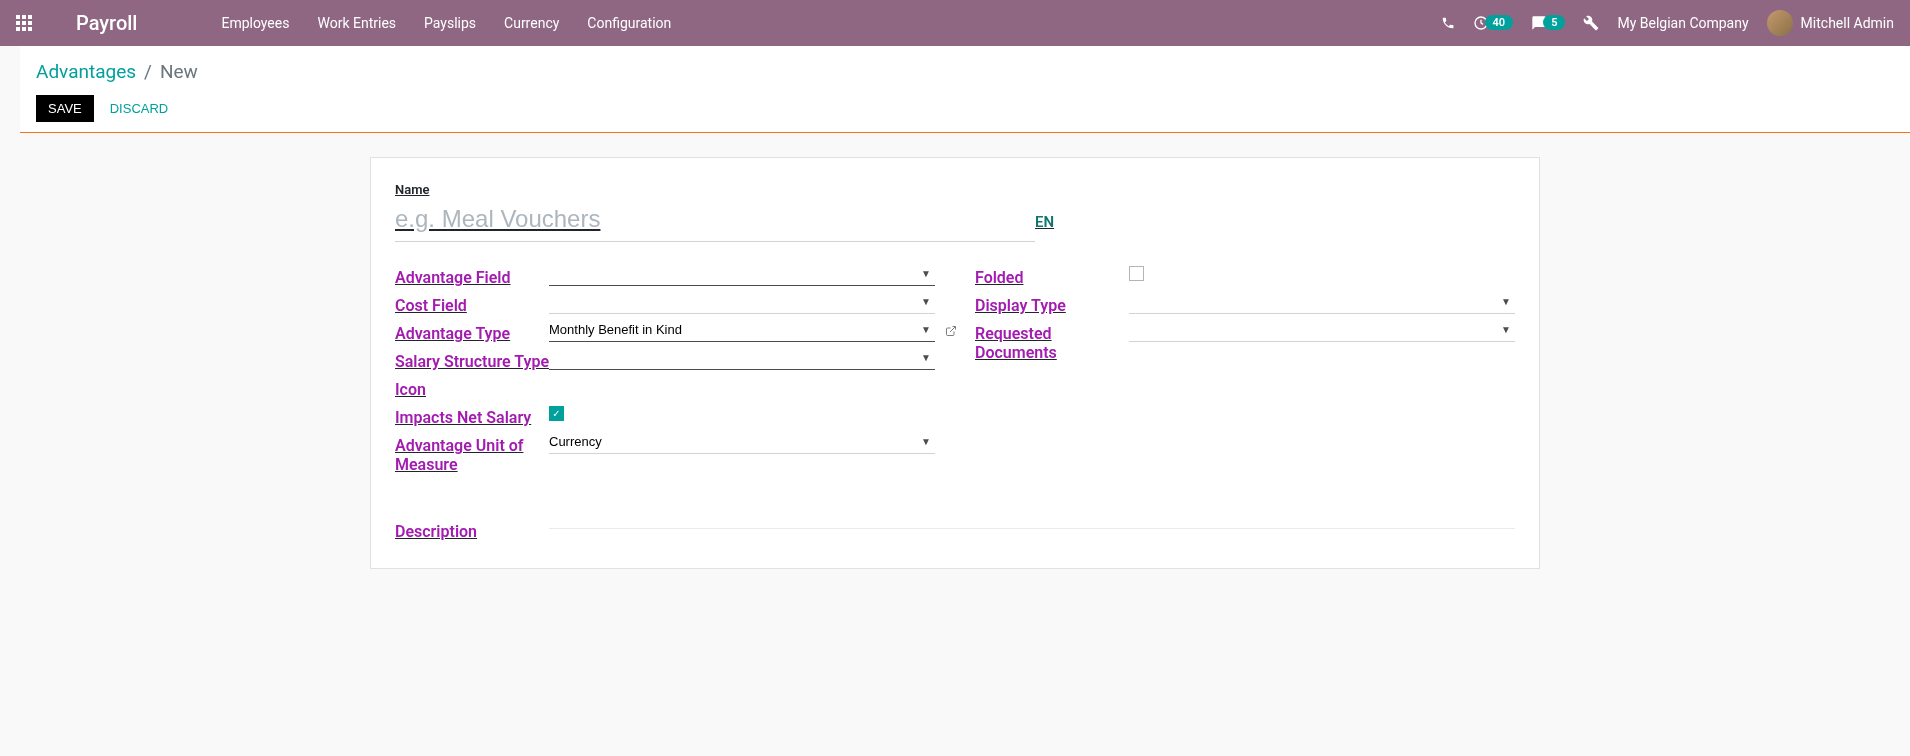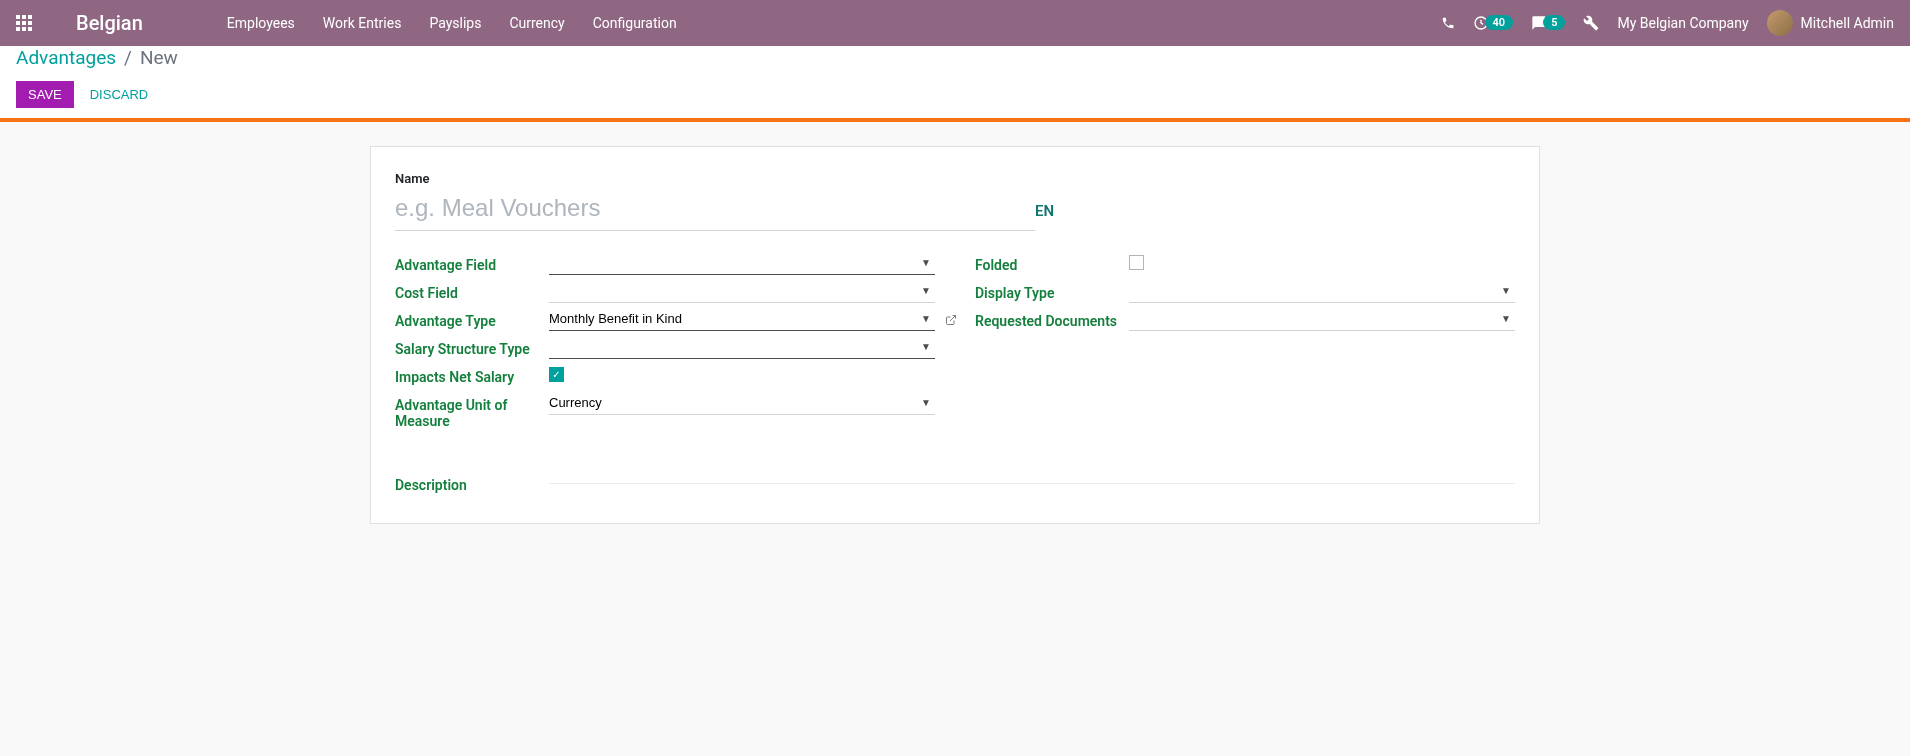--- a/index.html
+++ b/index.html
@@ -93,22 +93,23 @@
       cursor: pointer;
     }
     .avatar {
       width: 26px;
       height: 26px;
       border-radius: 50%;
       background: linear-gradient(135deg, #c49a6c 0%, #8b6f47 100%);
     }
     .control-panel {
       background: #fff;
-      border-bottom: 4px solid #f97316;
-      padding: 0 16px 10px 16px;
+      border-bottom: 1px solid #f97316;
+      padding: 14px 16px 10px 16px;
+      margin-left: 20px;
     }
     .breadcrumb {
       display: flex;
       align-items: center;
       gap: 8px;
       margin-bottom: 12px;
       font-size: 19px;
     }
     .breadcrumb-link {
       color: #00a09d;
@@ -120,21 +121,21 @@
     }
     .breadcrumb-current {
       color: #6c757d;
     }
     .cp-buttons {
       display: flex;
       gap: 12px;
       align-items: center;
     }
     .btn-primary {
-      background: #a21caf;
+      background: #000000;
       color: #fff;
       border: none;
       padding: 6px 12px;
       font-size: 13px;
       font-weight: 500;
       cursor: pointer;
       text-transform: uppercase;
     }
     .btn-discard {
       background: transparent;
@@ -149,20 +150,21 @@
     .form-sheet-bg {
       padding: 24px 0;
       display: flex;
       justify-content: center;
     }
     .form-sheet {
       background: #fff;
       border: 1px solid #dee2e6;
       width: 1170px;
       padding: 24px;
+      text-decoration: underline;
     }
     .title-section {
       margin-bottom: 20px;
     }
     .title-label {
       font-size: 13px;
       font-weight: 600;
       color: #212529;
       display: block;
       margin-bottom: 4px;
@@ -200,23 +202,23 @@
       flex: 0 0 calc(50% - 20px);
     }
     .field-row {
       display: flex;
       align-items: flex-start;
       min-height: 28px;
       padding: 2px 0;
     }
     .field-label {
       flex: 0 0 154px;
-      font-size: 14px;
+      font-size: 16px;
       font-weight: 600;
-      color: #15803d;
+      color: #a21caf;
       padding-top: 4px;
     }
     .field-widget {
       flex: 1;
       position: relative;
     }
     .o-input {
       width: 100%;
       border: none;
       border-bottom: 1px solid #4c4c4c;
@@ -277,21 +279,21 @@
       <span></span>
         <span></span>
         <span></span>
       <span></span>
         <span></span>
         <span></span>
       <span></span>
         <span></span>
         <span></span>
     </div>
-    <div class="brand">Belgian</div>
+    <div class="brand">Payroll</div>
     <div class="nav-menu">
       <a>Employees</a>
       <a>Work Entries</a>
       <a>Payslips</a>
       <a>Currency</a>
       <a>Configuration</a>
     </div>
   </div>
   <div class="navbar-right">
     <div class="nav-icon">
@@ -384,20 +386,24 @@
         </div>
 
         <div class="field-row">
           <div class="field-label">Salary Structure Type</div>
           <div class="field-widget">
             <input class="o-input" type="text" style="">
             <span class="dropdown-caret">▼</span>
           </div>
         </div>
 
+        <div class="field-row">
+          <div class="field-label">Icon</div>
+          <div class="field-widget"></div>
+        </div>
 
         <div class="field-row">
           <div class="field-label">Impacts Net Salary</div>
           <div class="field-widget">
             <div class="checkbox checked">✓</div>
           </div>
         </div>
 
         <div class="field-row">
           <div class="field-label">Advantage Unit of Measure</div>

